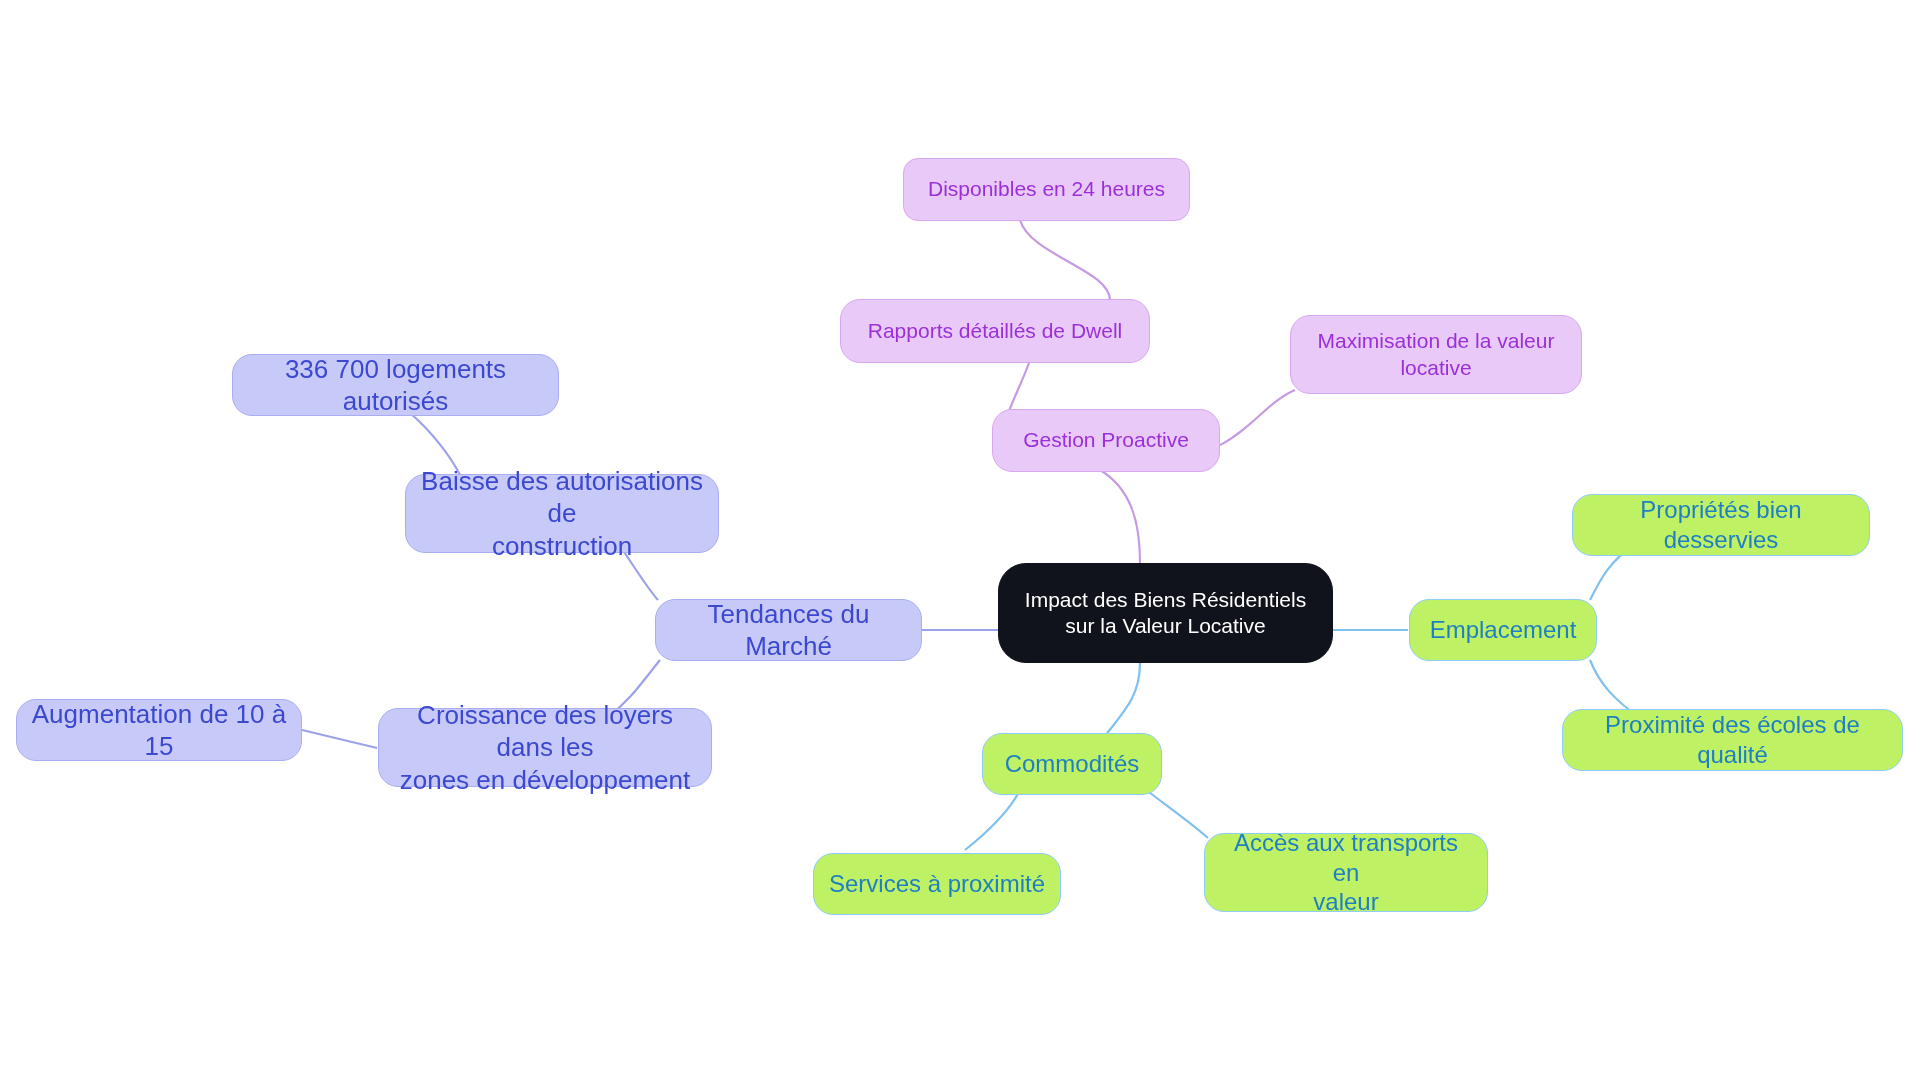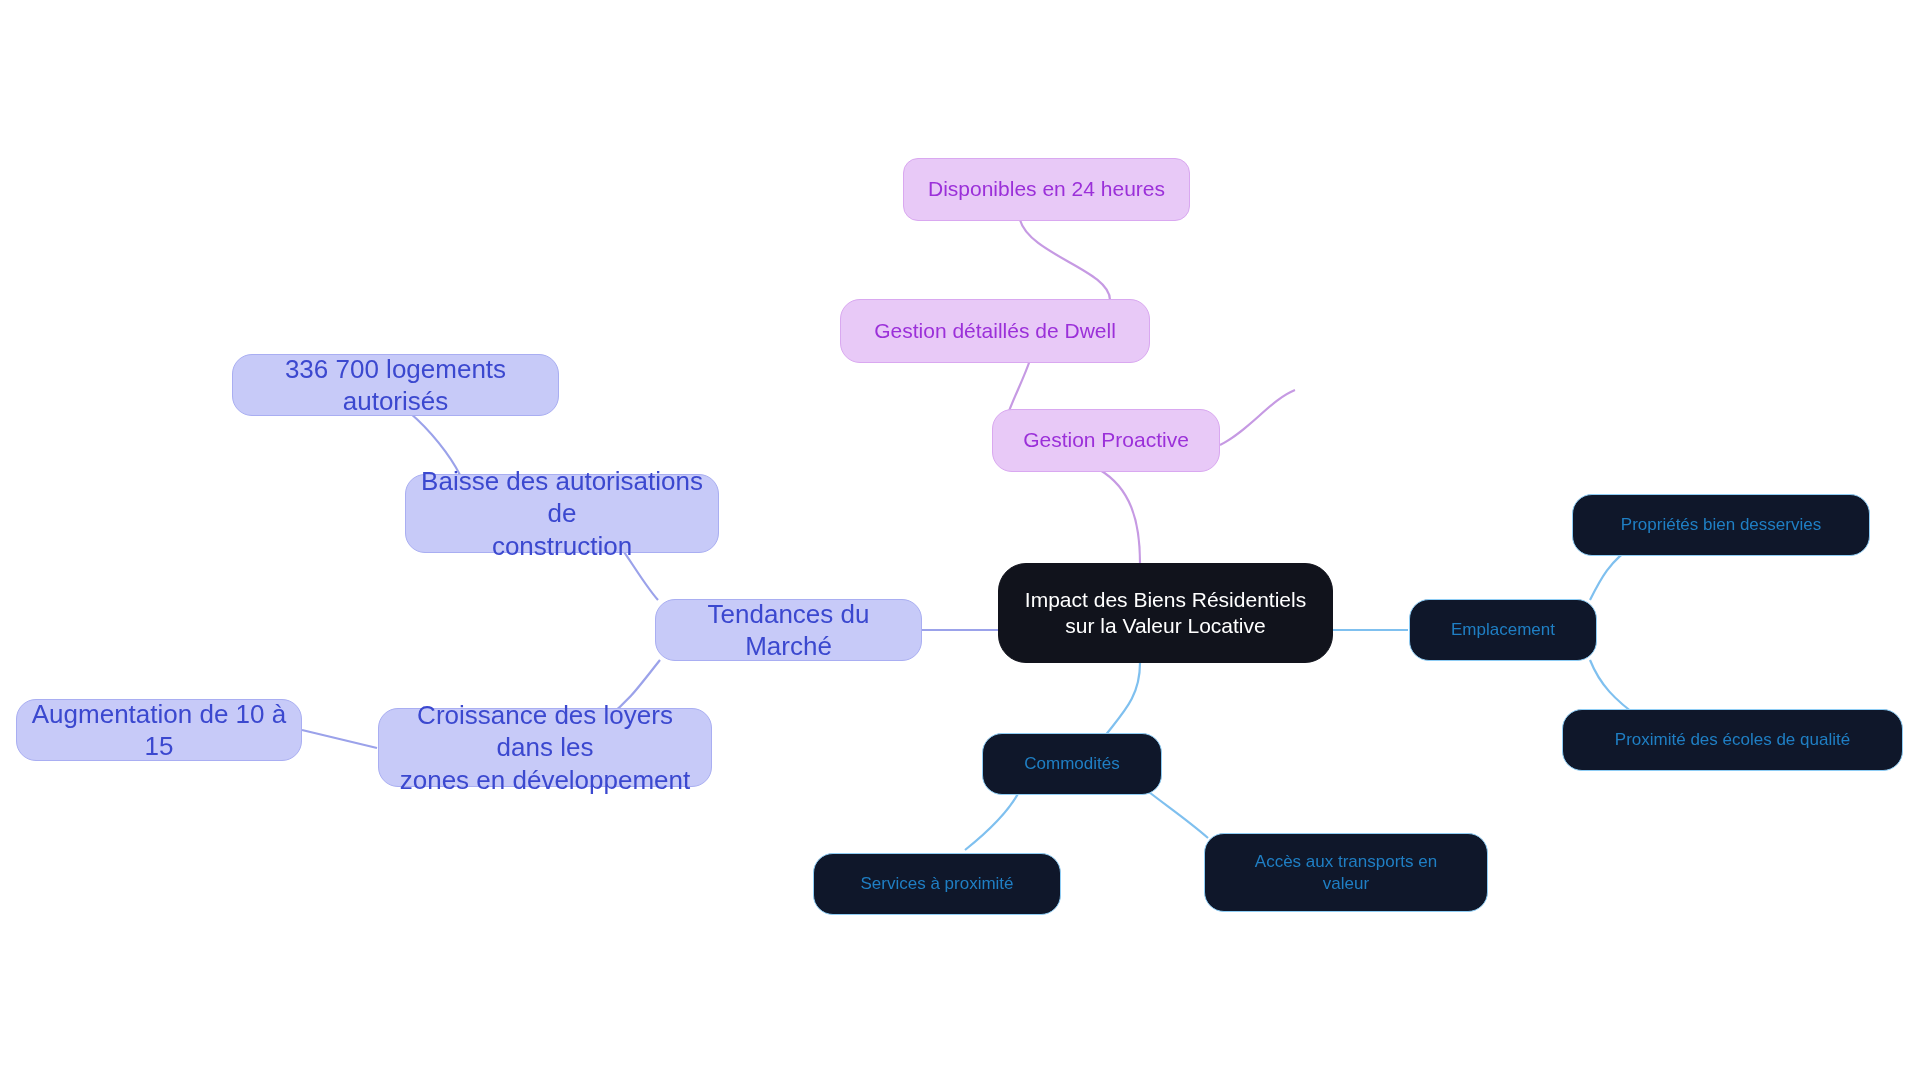--- a/index.html
+++ b/index.html
@@ -47,24 +47,24 @@
     color: #9b30d9;
     font-size: 21px;
   }
   .node.periwinkle {
     background: #c7caf8;
     border: 1.5px solid #a9aef2;
     color: #3b48cf;
     font-size: 26px;
   }
   .node.skyblue {
-    background: #0f172a;
+    background: #bef264;
     border: 1.5px solid #8ecdf5;
     color: #1f7fc4;
-    font-size: 17px;
+    font-size: 24px;
   }
 </style>
 </head>
 <body>
 
 <div id="canvas">
 
   <svg id="edges" viewBox="0 0 1920 1083" xmlns="http://www.w3.org/2000/svg">
 
     <path d="M 1140 563 C 1140 520 1130 488 1100 470" fill="none" stroke="#c69ae3" stroke-width="2.2"></path>
@@ -101,27 +101,31 @@
   <div class="node root" style="left:998px; top:563px; width:335px; height:100px;">
     <span>Impact des Biens Résidentiels
 sur la Valeur Locative</span>
   </div>
 
   <div class="node purple" style="left:992px; top:409px; width:228px; height:63px;">
     <span>Gestion Proactive</span>
   </div>
 
   <div class="node purple" style="left:840px; top:299px; width:310px; height:64px;">
-    <span>Gestion détaillés de Dwell</span>
+    <span>Rapports détaillés de Dwell</span>
   </div>
 
   <div class="node purple" style="left:903px; top:158px; width:287px; height:63px;border-radius:15px;">
     <span>Disponibles en 24 heures</span>
   </div>
 
+  <div class="node purple" style="left:1290px; top:315px; width:292px; height:79px;">
+    <span>Maximisation de la valeur
+locative</span>
+  </div>
 
   <div class="node periwinkle" style="left:655px; top:599px; width:267px; height:62px;justify-content:flex-end;">
     <span>Tendances du Marché</span>
   </div>
 
   <div class="node periwinkle" style="left:405px; top:474px; width:314px; height:79px;">
     <span>Baisse des autorisations de
 construction</span>
   </div>
 

